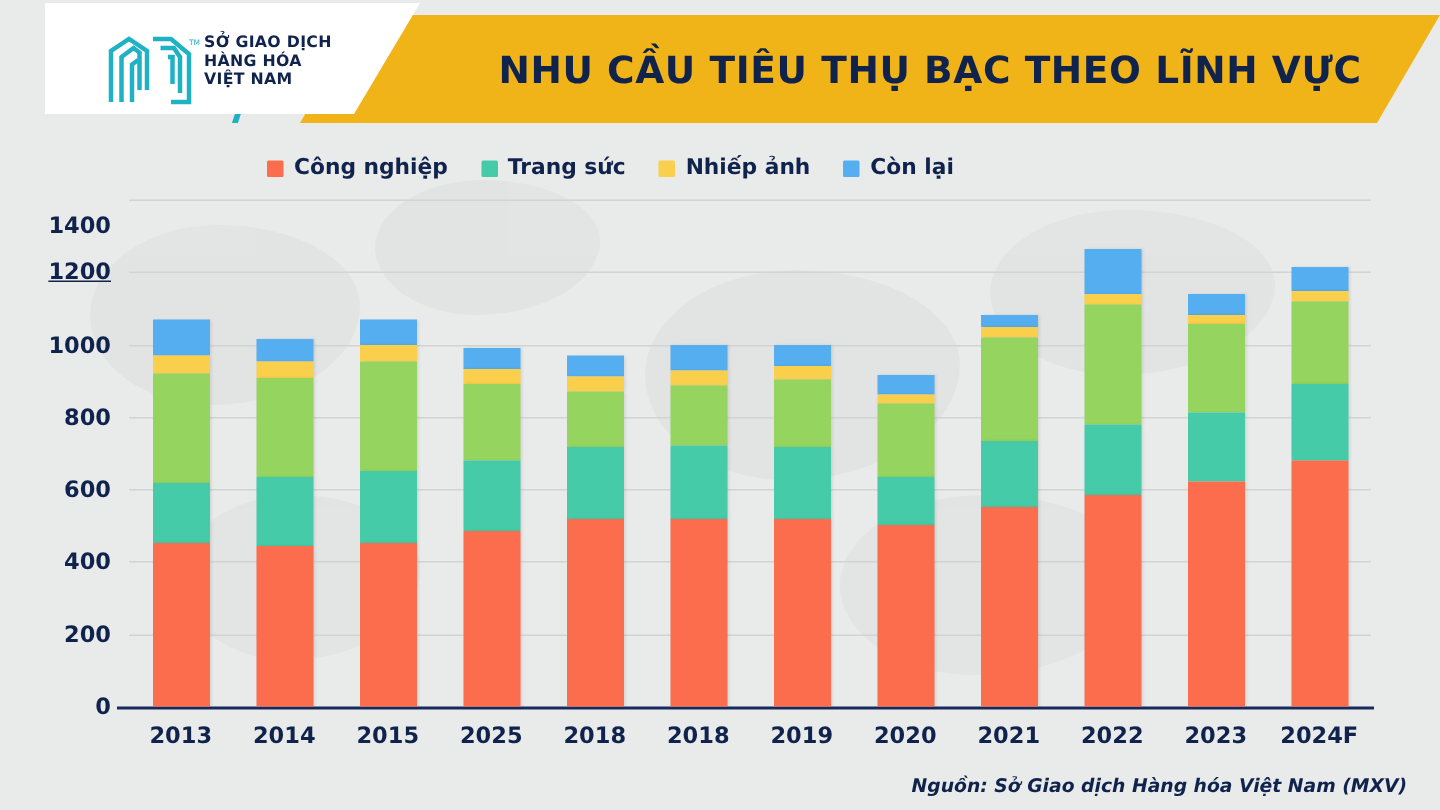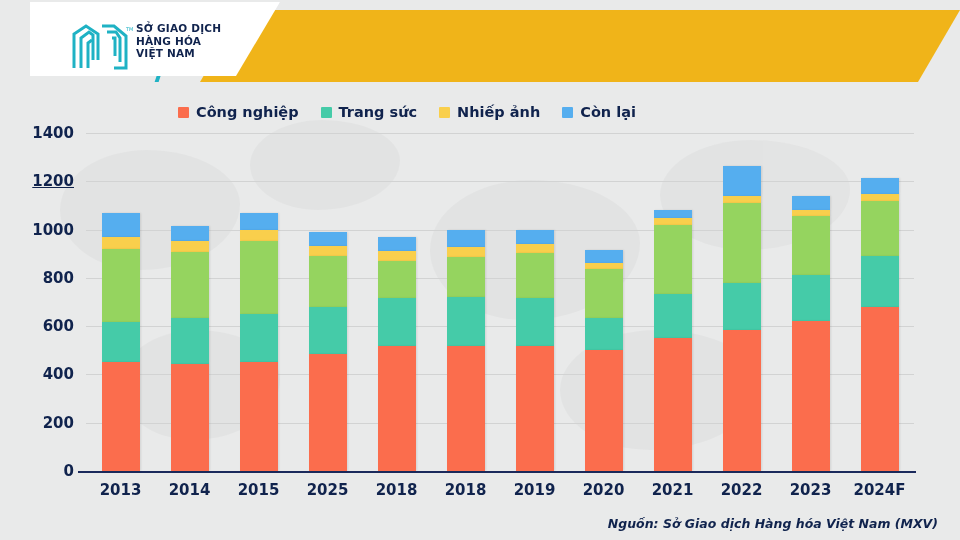--- a/index.html
+++ b/index.html
@@ -116,20 +116,21 @@
         </g>
       </svg>
       <div class="logo-tm">TM</div>
       <div class="logo-txt">
         <div>SỞ GIAO DỊCH</div>
         <div>HÀNG HÓA</div>
         <div>VIỆT NAM</div>
       </div>
     </div>
 
+    <div class="hdr-title">NHU CẦU TIÊU THỤ BẠC THEO LĨNH VỰC</div>
   </div>
 
   <div class="legend" id="legend">
       <div class="lg">
         <span class="lg-sw" style="background: rgb(251, 109, 77);"></span>
         <span class="lg-tx">Công nghiệp</span>
       </div>
       <div class="lg">
         <span class="lg-sw" style="background: rgb(69, 203, 168);"></span>
         <span class="lg-tx">Trang sức</span>
@@ -150,21 +151,21 @@
         <div class="gridline" style="top: 48.2857px;"></div>
         <div class="gridline" style="top: 96.5714px;"></div>
         <div class="gridline" style="top: 144.857px;"></div>
         <div class="gridline" style="top: 193.143px;"></div>
         <div class="gridline" style="top: 241.429px;"></div>
         <div class="gridline" style="top: 289.714px;"></div>
       </div>
     <div class="axis-base"></div>
     <div class="ylab">Đơn vị: Triệu Ounce</div>
     <div id="yticks">
-        <div class="ytick" style="top: 0px;">1400</div>
+        <div class="ytick" style="top: 17px;">1400</div>
         <div class="ytick" style="top: 48.2857px; text-decoration: underline;">1200</div>
         <div class="ytick" style="top: 96.5714px;">1000</div>
         <div class="ytick" style="top: 144.857px;">800</div>
         <div class="ytick" style="top: 193.143px;">600</div>
         <div class="ytick" style="top: 241.429px;">400</div>
         <div class="ytick" style="top: 289.714px;">200</div>
         <div class="ytick" style="top: 338px;">0</div>
       </div>
     <div class="bars" id="bars">
         <div class="bar-col" style="left: 15.5px;">

